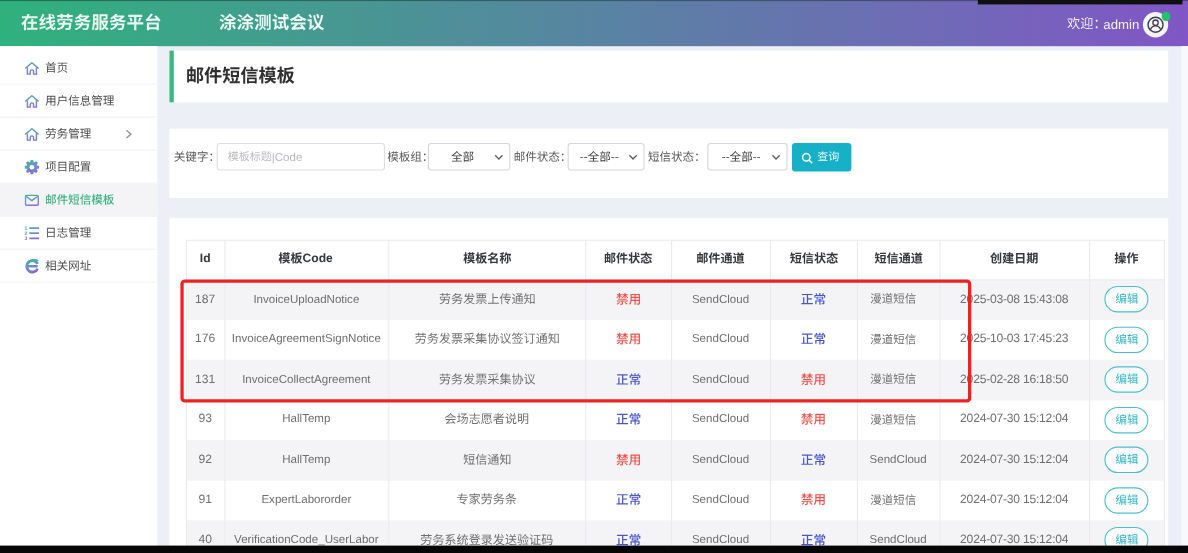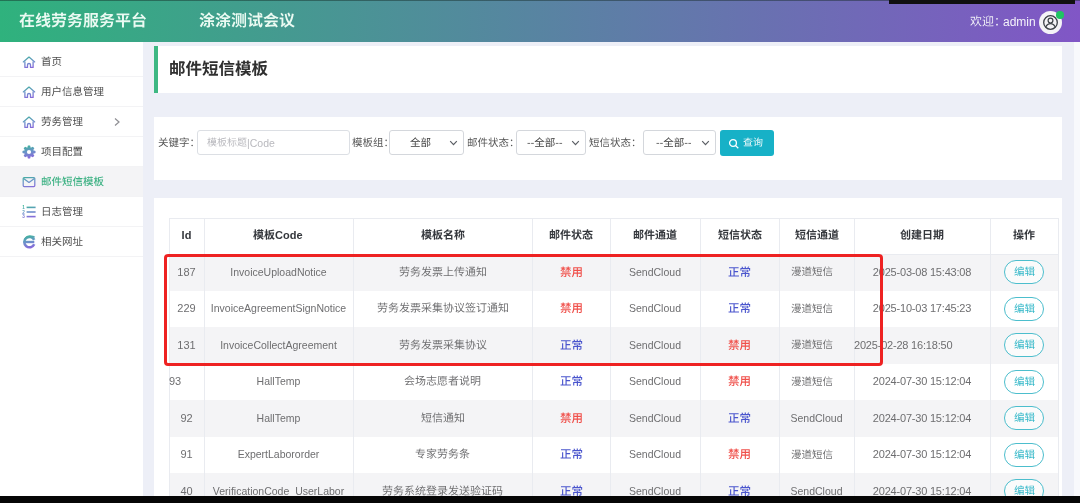--- a/index.html
+++ b/index.html
@@ -508,21 +508,21 @@
 <div class="lat" style="left:854px;top:265.9px;width:136px;text-align:center;font-size:11px;color:#6e6e70;letter-spacing:-0.2px">2025-03-08 15:43:08</div>
 <div class="abs" style="left:1004.0px;top:260.2px;width:40px;height:24px;border:1px solid #4cbecd;border-radius:12px;background:rgba(255,255,255,0.6)"></div>
 <div style="position:absolute;left:1013.5px;top:266.2px;color:#2fb6c7;line-height:0">
     <svg class="cj" width="21.0" height="12.1" viewBox="0 0 21.0 12.1">
       <g fill="currentColor" transform="translate(0,9.24) scale(0.0105,-0.0105)">
         <path transform="translate(0,0)" d="M40 54 58 -15C140 18 245 61 346 103L332 163C223 121 114 79 40 54ZM61 423C75 430 98 435 205 450C167 386 132 335 116 316C87 278 66 252 45 248C53 230 64 196 68 182C87 194 118 204 339 255C336 271 333 298 334 317L167 282C238 374 307 486 364 597L303 632C286 593 265 554 245 517L133 505C190 593 246 706 287 815L215 840C179 719 112 587 91 554C71 520 55 496 38 491C46 473 57 438 61 423ZM624 350V202H541V350ZM675 350H746V202H675ZM481 412V-72H541V143H624V-47H675V143H746V-46H797V143H871V-7C871 -14 868 -16 861 -17C854 -17 836 -17 814 -16C822 -32 829 -56 831 -73C867 -73 890 -71 908 -62C926 -52 930 -35 930 -8V413L871 412ZM797 350H871V202H797ZM605 826C621 798 637 762 648 732H414V515C414 361 405 139 314 -21C329 -28 360 -50 372 -63C465 99 482 335 483 498H920V732H729C717 765 697 811 675 846ZM483 668H850V561H483Z"></path>
         <path transform="translate(1000,0)" d="M551 751H819V650H551ZM482 808V594H892V808ZM81 332C89 340 119 346 153 346H244V202L40 167L56 94L244 132V-76H313V146L427 169L423 234L313 214V346H405V414H313V568H244V414H148C176 483 204 565 228 650H412V722H247C255 756 263 791 269 825L196 840C191 801 183 761 174 722H47V650H157C136 570 115 504 105 479C88 435 75 403 58 398C66 380 77 346 81 332ZM815 472V386H560V472ZM400 76 412 8 815 40V-80H885V46L959 52L960 115L885 110V472H953V535H423V472H491V82ZM815 329V242H560V329ZM815 185V105L560 86V185Z"></path>
       </g>
     </svg>
   </div>
-<div class="lat" style="left:169px;top:302.4px;width:35px;text-align:center;font-size:11px;color:#6e6e70">229</div>
+<div class="lat" style="left:169px;top:302.4px;width:35px;text-align:center;font-size:11px;color:#6e6e70">176</div>
 <div class="lat" style="left:204px;top:302.4px;width:149px;text-align:center;font-size:10.5px;color:#6e6e70">InvoiceAgreementSignNotice</div>
 <div style="position:absolute;left:376.5px;top:302.4px;color:#6e6e70;line-height:0">
     <svg class="cj" width="132.0" height="12.6" viewBox="0 0 132.0 12.6">
       <g fill="currentColor" transform="translate(0,9.68) scale(0.011,-0.011)">
         <path transform="translate(0,0)" d="M79 546V371H153V479H841V378H917V546ZM638 840V747H361V840H284V747H60V676H284V591H361V676H638V591H715V676H943V747H715V840ZM421 447C418 404 415 364 410 327H136V256H396C360 121 276 35 48 -12C63 -28 83 -58 89 -78C346 -20 438 88 476 256H771C760 96 749 29 730 10C719 2 707 1 686 1C662 1 594 1 526 7C541 -13 550 -44 553 -67C619 -70 684 -71 717 -69C752 -67 775 -60 795 -38C824 -7 837 78 849 293C850 304 851 327 851 327H488C493 364 496 404 499 447Z"></path>
         <path transform="translate(1000,0)" d="M446 381C442 345 435 312 427 282H126V216H404C346 87 235 20 57 -14C70 -29 91 -62 98 -78C296 -31 420 53 484 216H788C771 84 751 23 728 4C717 -5 705 -6 684 -6C660 -6 595 -5 532 1C545 -18 554 -46 556 -66C616 -69 675 -70 706 -69C742 -67 765 -61 787 -41C822 -10 844 66 866 248C868 259 870 282 870 282H505C513 311 519 342 524 375ZM745 673C686 613 604 565 509 527C430 561 367 604 324 659L338 673ZM382 841C330 754 231 651 90 579C106 567 127 540 137 523C188 551 234 583 275 616C315 569 365 529 424 497C305 459 173 435 46 423C58 406 71 376 76 357C222 375 373 406 508 457C624 410 764 382 919 369C928 390 945 420 961 437C827 444 702 463 597 495C708 549 802 619 862 710L817 741L804 737H397C421 766 442 796 460 826Z"></path>
         <path transform="translate(2000,0)" d="M673 790C716 744 773 680 801 642L860 683C832 719 774 781 731 826ZM144 523C154 534 188 540 251 540H391C325 332 214 168 30 57C49 44 76 15 86 -1C216 79 311 181 381 305C421 230 471 165 531 110C445 49 344 7 240 -18C254 -34 272 -62 280 -82C392 -51 498 -5 589 61C680 -6 789 -54 917 -83C928 -62 948 -32 964 -16C842 7 736 50 648 108C735 185 803 285 844 413L793 437L779 433H441C454 467 467 503 477 540H930L931 612H497C513 681 526 753 537 830L453 844C443 762 429 685 411 612H229C257 665 285 732 303 797L223 812C206 735 167 654 156 634C144 612 133 597 119 594C128 576 140 539 144 523ZM588 154C520 212 466 281 427 361H742C706 279 652 211 588 154Z"></path>
         <path transform="translate(3000,0)" d="M646 107C729 60 834 -10 884 -56L942 -11C887 35 782 101 700 145ZM175 365V305H827V365ZM271 148C218 85 129 24 44 -14C61 -26 90 -51 102 -64C185 -20 281 51 341 124ZM54 236V173H463V2C463 -10 460 -14 445 -14C430 -15 383 -15 327 -13C337 -33 348 -61 351 -81C424 -81 470 -80 500 -69C531 -58 539 -39 539 0V173H949V236ZM125 661V430H881V661H646V738H929V800H65V738H347V661ZM416 738H575V661H416ZM195 604H347V488H195ZM416 604H575V488H416ZM646 604H807V488H646Z"></path>
         <path transform="translate(4000,0)" d="M801 691C766 614 703 508 654 442L715 414C766 477 828 576 876 660ZM143 622C185 565 226 488 239 436L307 465C293 517 251 592 207 649ZM412 661C443 602 468 524 475 475L548 499C541 548 512 624 482 682ZM828 829C655 795 349 771 91 761C98 743 108 712 110 692C371 700 682 724 888 761ZM60 374V300H402C310 186 166 78 34 24C53 7 77 -22 90 -42C220 21 361 133 458 258V-78H537V262C636 137 779 21 910 -40C924 -20 948 10 966 26C834 80 688 187 594 300H941V374H537V465H458V374Z"></path>
         <path transform="translate(5000,0)" d="M460 292V225H54V162H393C297 90 153 26 29 -6C46 -22 67 -50 79 -69C207 -29 357 47 460 135V-79H535V138C637 52 789 -23 920 -61C931 -42 952 -15 968 1C843 31 701 92 605 162H947V225H535V292ZM490 552V486H247V552ZM467 824C483 797 500 763 512 734H286C307 765 326 797 343 827L265 842C221 754 140 642 30 558C47 548 72 526 85 510C116 536 145 563 172 591V271H247V303H919V363H562V432H849V486H562V552H846V606H562V672H887V734H591C578 766 556 810 534 843ZM490 606H247V672H490ZM490 432V363H247V432Z"></path>
@@ -608,31 +608,31 @@
 <div style="position:absolute;left:790.5px;top:339.2px;color:#6e6e70;line-height:0">
     <svg class="cj" width="42.0" height="12.1" viewBox="0 0 42.0 12.1">
       <g fill="currentColor" transform="translate(0,9.24) scale(0.0105,-0.0105)">
         <path transform="translate(0,0)" d="M744 450H857V356H744ZM574 450H685V356H574ZM407 450H514V356H407ZM341 501V305H926V501ZM465 656H805V598H465ZM465 760H805V703H465ZM394 809V549H879V809ZM91 767C154 734 234 682 272 645L320 704C279 739 198 788 135 820ZM42 496C103 461 181 407 219 371L266 430C226 465 148 515 87 547ZM63 -10 127 -60C181 29 245 147 294 248L238 296C184 188 113 63 63 -10ZM784 194C744 150 691 113 628 82C567 113 515 151 475 194ZM317 256V194H391C433 138 487 90 552 50C464 17 365 -5 269 -16C282 -32 298 -62 304 -81C415 -63 527 -35 626 8C712 -33 811 -62 916 -79C926 -59 945 -30 961 -14C869 -2 783 19 705 48C786 95 854 155 897 232L849 259L836 256Z"></path>
         <path transform="translate(1000,0)" d="M64 765C117 714 180 642 207 596L269 638C239 684 175 753 122 801ZM455 368H790V284H455ZM455 231H790V147H455ZM455 504H790V421H455ZM384 561V89H863V561H624C635 586 647 616 659 645H947V708H760C784 741 809 781 833 818L759 840C743 801 711 747 684 708H497L549 732C537 763 505 811 476 844L414 817C440 784 468 739 481 708H311V645H576C570 618 561 587 553 561ZM262 483H51V413H190V102C145 86 94 44 42 -7L89 -68C140 -6 191 47 227 47C250 47 281 17 324 -7C393 -46 479 -57 597 -57C693 -57 869 -51 941 -46C942 -25 954 9 962 27C865 17 716 10 599 10C490 10 404 17 340 52C305 72 282 90 262 100Z"></path>
         <path transform="translate(2000,0)" d="M445 796V727H949V796ZM505 246C534 181 563 94 573 38L640 56C630 112 599 198 567 263ZM547 552H837V371H547ZM477 620V303H910V620ZM807 270C787 194 749 91 716 21H403V-49H959V21H788C820 87 854 177 883 253ZM132 839C116 719 87 599 39 521C56 512 86 492 98 481C123 524 144 578 161 637H216V482L215 442H43V374H212C200 244 161 98 37 -12C51 -22 79 -48 89 -63C176 15 226 115 254 215C293 159 345 81 368 40L418 102C397 132 308 253 272 297C276 323 279 349 281 374H423V442H285L286 481V637H410V705H179C188 745 195 786 201 827Z"></path>
         <path transform="translate(3000,0)" d="M382 531V469H869V531ZM382 389V328H869V389ZM310 675V611H947V675ZM541 815C568 773 598 716 612 680L679 710C665 745 635 799 606 840ZM369 243V-80H434V-40H811V-77H879V243ZM434 22V181H811V22ZM256 836C205 685 122 535 32 437C45 420 67 383 74 367C107 404 139 448 169 495V-83H238V616C271 680 300 748 323 816Z"></path>
       </g>
     </svg>
   </div>
-<div class="lat" style="left:854px;top:338.9px;width:136px;font-size:11px;color:#6e6e70;letter-spacing:-0.2px">2025-02-28 16:18:50</div>
+<div class="lat" style="left:854px;top:338.9px;width:136px;text-align:center;font-size:11px;color:#6e6e70;letter-spacing:-0.2px">2025-02-28 16:18:50</div>
 <div class="abs" style="left:1004.0px;top:333.2px;width:40px;height:24px;border:1px solid #4cbecd;border-radius:12px;background:rgba(255,255,255,0.6)"></div>
 <div style="position:absolute;left:1013.5px;top:339.2px;color:#2fb6c7;line-height:0">
     <svg class="cj" width="21.0" height="12.1" viewBox="0 0 21.0 12.1">
       <g fill="currentColor" transform="translate(0,9.24) scale(0.0105,-0.0105)">
         <path transform="translate(0,0)" d="M40 54 58 -15C140 18 245 61 346 103L332 163C223 121 114 79 40 54ZM61 423C75 430 98 435 205 450C167 386 132 335 116 316C87 278 66 252 45 248C53 230 64 196 68 182C87 194 118 204 339 255C336 271 333 298 334 317L167 282C238 374 307 486 364 597L303 632C286 593 265 554 245 517L133 505C190 593 246 706 287 815L215 840C179 719 112 587 91 554C71 520 55 496 38 491C46 473 57 438 61 423ZM624 350V202H541V350ZM675 350H746V202H675ZM481 412V-72H541V143H624V-47H675V143H746V-46H797V143H871V-7C871 -14 868 -16 861 -17C854 -17 836 -17 814 -16C822 -32 829 -56 831 -73C867 -73 890 -71 908 -62C926 -52 930 -35 930 -8V413L871 412ZM797 350H871V202H797ZM605 826C621 798 637 762 648 732H414V515C414 361 405 139 314 -21C329 -28 360 -50 372 -63C465 99 482 335 483 498H920V732H729C717 765 697 811 675 846ZM483 668H850V561H483Z"></path>
         <path transform="translate(1000,0)" d="M551 751H819V650H551ZM482 808V594H892V808ZM81 332C89 340 119 346 153 346H244V202L40 167L56 94L244 132V-76H313V146L427 169L423 234L313 214V346H405V414H313V568H244V414H148C176 483 204 565 228 650H412V722H247C255 756 263 791 269 825L196 840C191 801 183 761 174 722H47V650H157C136 570 115 504 105 479C88 435 75 403 58 398C66 380 77 346 81 332ZM815 472V386H560V472ZM400 76 412 8 815 40V-80H885V46L959 52L960 115L885 110V472H953V535H423V472H491V82ZM815 329V242H560V329ZM815 185V105L560 86V185Z"></path>
       </g>
     </svg>
   </div>
-<div class="lat" style="left:169px;top:375.4px;width:35px;text-align:left;font-size:11px;color:#6e6e70">93</div>
+<div class="lat" style="left:169px;top:375.4px;width:35px;text-align:center;font-size:11px;color:#6e6e70">93</div>
 <div class="lat" style="left:204px;top:375.4px;width:149px;text-align:center;font-size:10.5px;color:#6e6e70">HallTemp</div>
 <div style="position:absolute;left:404.0px;top:375.4px;color:#6e6e70;line-height:0">
     <svg class="cj" width="77.0" height="12.6" viewBox="0 0 77.0 12.6">
       <g fill="currentColor" transform="translate(0,9.68) scale(0.011,-0.011)">
         <path transform="translate(0,0)" d="M157 -58C195 -44 251 -40 781 5C804 -25 824 -54 838 -79L905 -38C861 37 766 145 676 225L613 191C652 155 692 113 728 71L273 36C344 102 415 182 477 264H918V337H89V264H375C310 175 234 96 207 72C176 43 153 24 131 19C140 -1 153 -41 157 -58ZM504 840C414 706 238 579 42 496C60 482 86 450 97 431C155 458 211 488 264 521V460H741V530H277C363 586 440 649 503 718C563 656 647 588 741 530C795 496 853 466 910 443C922 463 947 494 963 509C801 565 638 674 546 769L576 809Z"></path>
         <path transform="translate(1000,0)" d="M411 434C420 442 452 446 498 446H569C527 336 455 245 363 185L351 243L244 203V525H354V596H244V828H173V596H50V525H173V177C121 158 74 141 36 129L61 53C147 87 260 132 365 174L363 183C379 173 406 153 417 141C513 211 595 316 640 446H724C661 232 549 66 379 -36C396 -46 425 -67 437 -79C606 34 725 211 794 446H862C844 152 823 38 797 10C787 -2 778 -5 762 -4C744 -4 706 -4 665 0C677 -20 685 -50 686 -71C728 -73 769 -74 793 -71C822 -68 842 -60 861 -36C896 5 917 129 938 480C939 491 940 517 940 517H538C637 580 742 662 849 757L793 799L777 793H375V722H697C610 643 513 575 480 554C441 529 404 508 379 505C389 486 405 451 411 434Z"></path>
         <path transform="translate(2000,0)" d="M270 256V38C270 -44 301 -66 416 -66C440 -66 618 -66 644 -66C741 -66 765 -33 776 98C755 103 724 113 707 126C702 19 693 2 639 2C600 2 450 2 420 2C356 2 345 9 345 39V256ZM378 316C460 268 556 194 601 143L656 194C608 246 510 315 430 361ZM744 232C794 147 850 33 873 -36L946 -5C921 62 862 174 812 257ZM150 247C130 169 95 68 50 5L117 -30C162 36 196 143 217 224ZM459 840V696H56V624H459V454H121V383H886V454H537V624H947V696H537V840Z"></path>
         <path transform="translate(3000,0)" d="M360 172V25C360 -46 385 -65 485 -65C506 -65 657 -65 678 -65C758 -65 779 -39 788 71C769 74 741 84 726 95C722 8 715 -3 672 -3C640 -3 513 -3 489 -3C436 -3 427 2 427 26V172ZM496 173C535 135 585 83 608 51L660 88C636 119 586 169 547 205ZM672 349C733 311 813 257 854 223L903 269C861 301 780 353 720 388ZM766 168C807 113 858 37 883 -7L944 21C918 64 865 138 823 191ZM254 175C238 116 209 38 176 -9L233 -36C266 14 292 93 311 154ZM348 512H784V450H348ZM348 621H784V559H348ZM368 386C325 346 262 300 205 269C221 259 248 237 260 224C314 260 384 316 433 363ZM119 799V518C119 356 113 123 34 -44C51 -51 82 -72 94 -85C178 90 189 348 189 519V738H917V799ZM514 736C510 718 503 692 497 669H279V402H525V289C525 279 522 276 511 276C498 275 459 275 414 276C423 260 435 237 438 220C498 220 537 220 562 229C589 239 595 254 595 287V402H855V669H573L598 721Z"></path>
         <path transform="translate(4000,0)" d="M837 806C802 760 764 715 722 673V714H473V840H399V714H142V648H399V519H54V451H446C319 369 178 302 32 252C47 236 70 205 80 189C142 213 204 239 264 269V-80H339V-47H746V-76H823V346H408C463 379 517 414 569 451H946V519H657C748 595 831 679 901 771ZM473 519V648H697C650 602 599 559 544 519ZM339 123H746V18H339ZM339 183V282H746V183Z"></path>
         <path transform="translate(5000,0)" d="M111 773C165 724 232 654 263 610L317 663C285 705 216 772 162 819ZM457 571H797V389H457ZM176 -42C190 -22 218 1 406 139C398 154 386 184 380 206L266 126V526H45V453H191V119C191 75 152 40 132 27C147 11 168 -22 176 -42ZM384 639V321H511C498 157 464 40 297 -23C313 -37 334 -63 343 -81C528 -5 571 130 587 321H676V34C676 -44 694 -66 768 -66C784 -66 854 -66 868 -66C932 -66 951 -32 959 97C938 103 907 115 891 128C890 19 885 4 861 4C847 4 790 4 779 4C754 4 750 8 750 35V321H872V639H768C796 692 826 756 852 815L774 839C755 779 719 696 688 639H518L585 668C569 714 529 785 490 837L426 811C464 757 501 685 516 639Z"></path>

